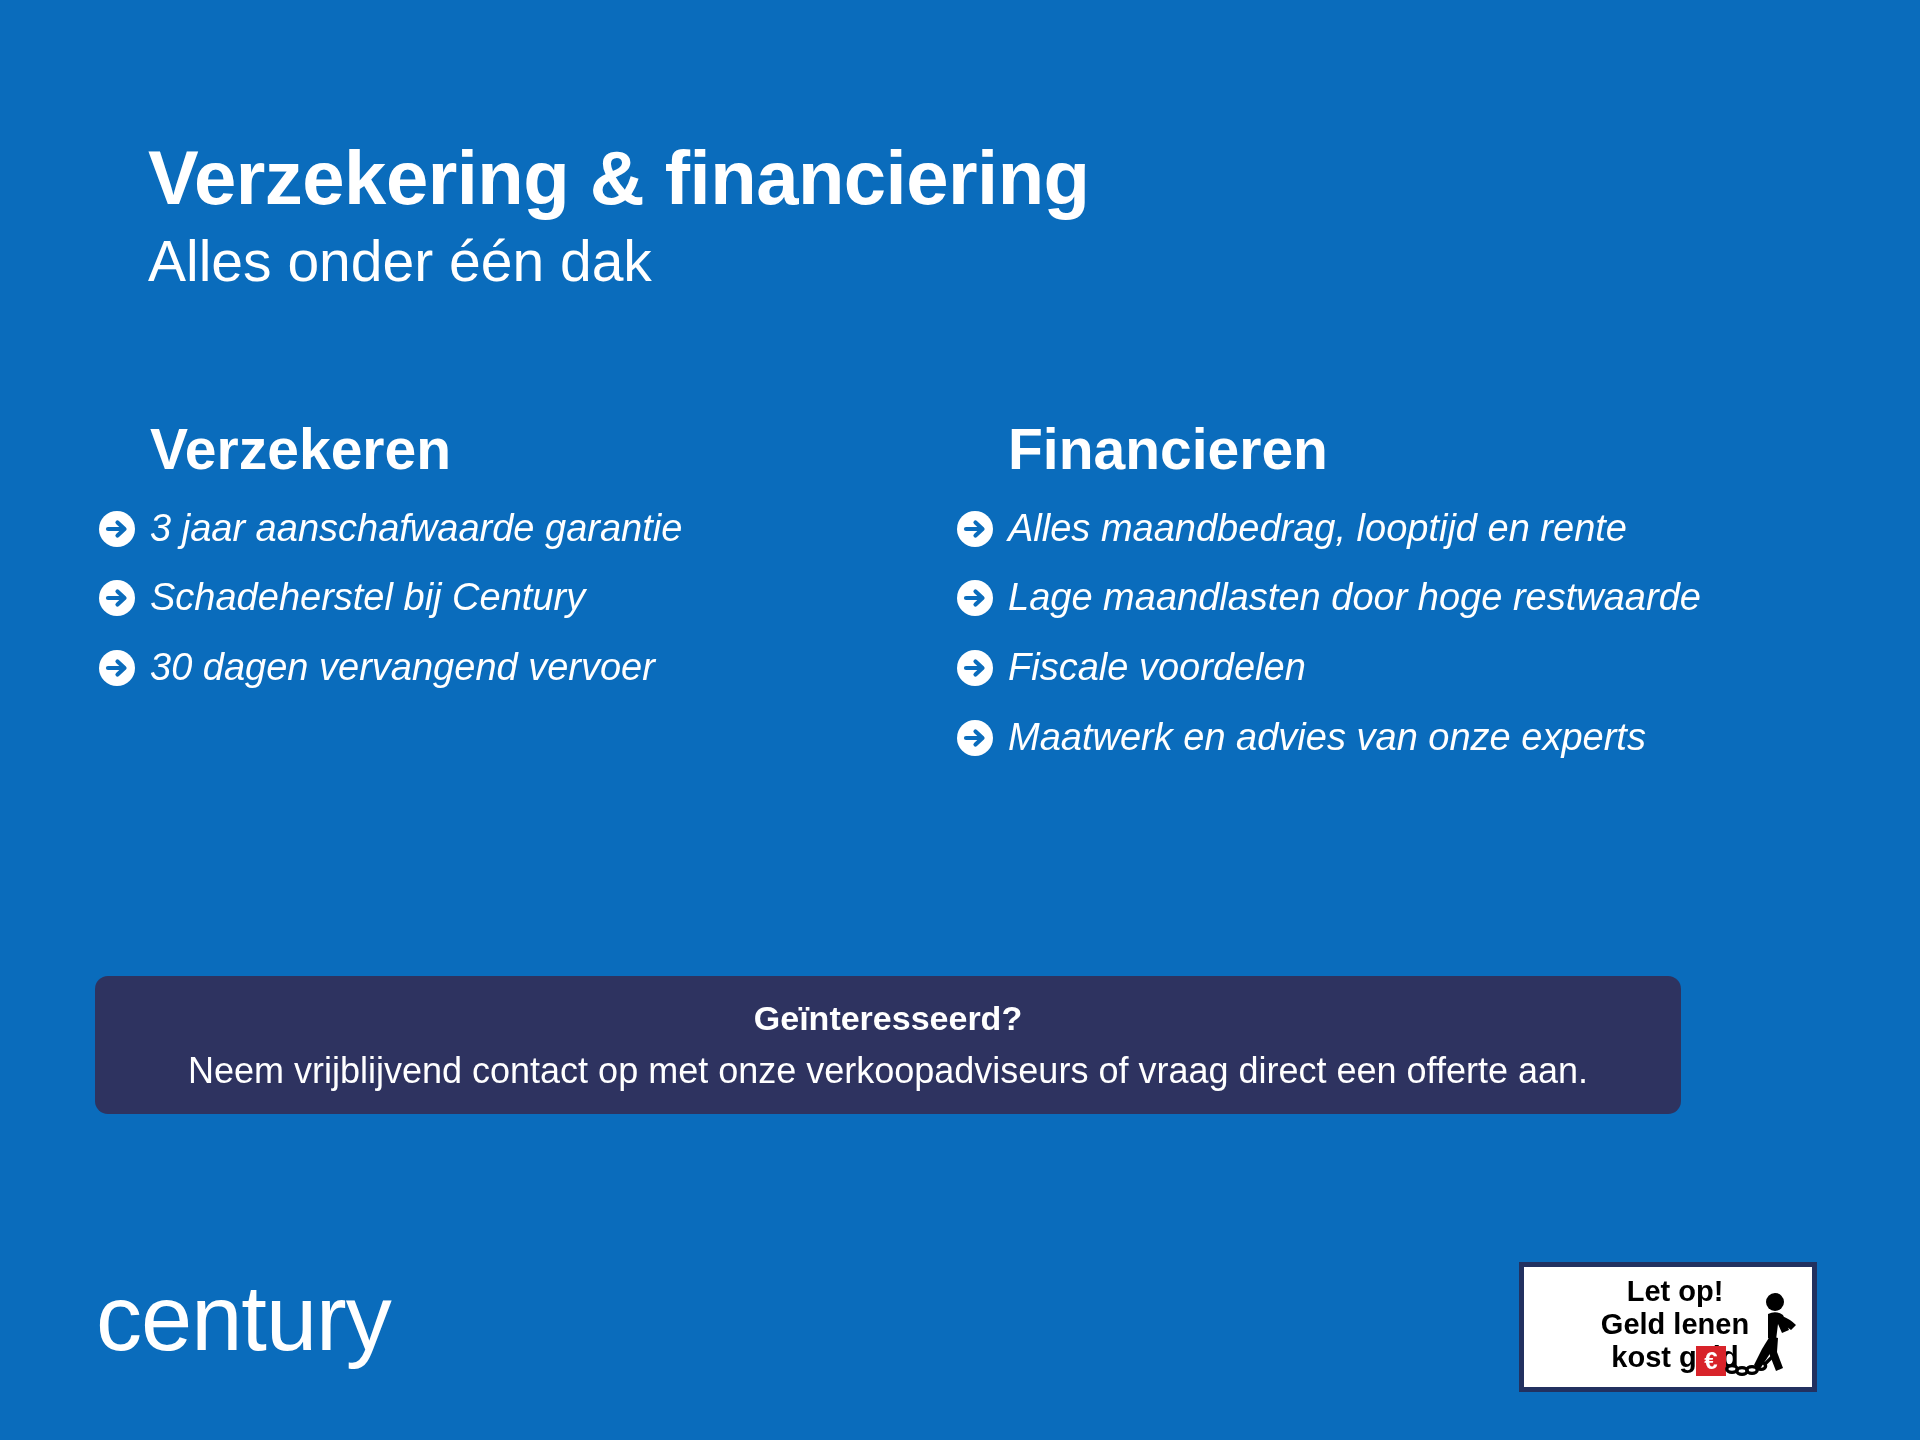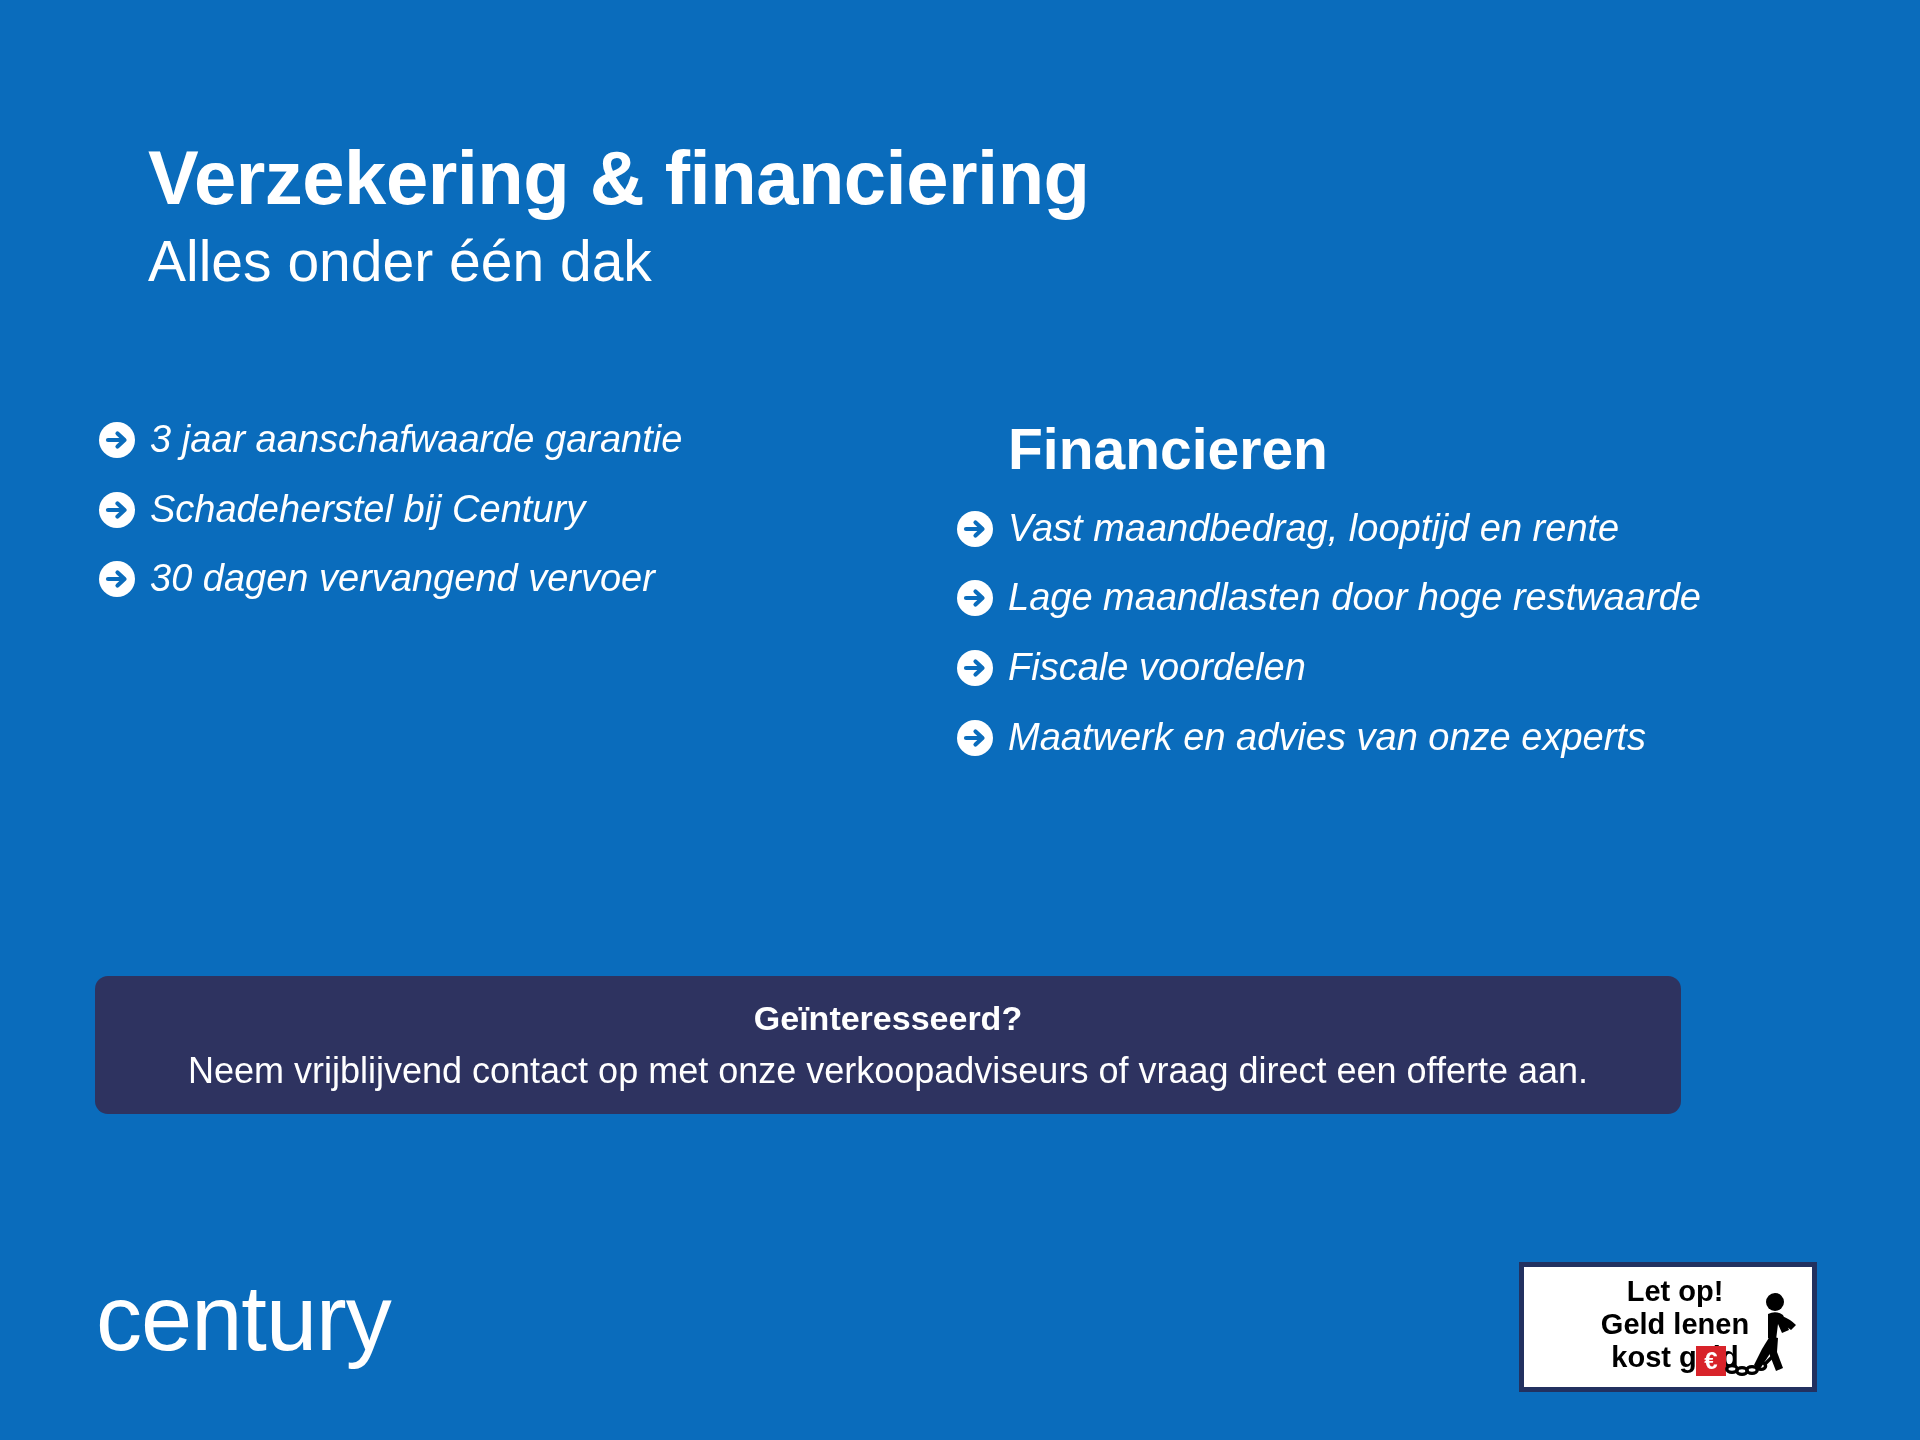--- a/index.html
+++ b/index.html
@@ -188,20 +188,21 @@
 <div class="slide">
 
   <div class="header">
     <h1 class="title">Verzekering &amp; financiering</h1>
     <h2 class="subtitle">Alles onder één dak</h2>
   </div>
 
   <div class="columns">
 
     <div class="column column--left">
+      <div class="column-title">Verzekeren</div>
       <ul class="bullets">
 
         <li class="bullet">
           <span class="bullet-icon">
             <svg viewBox="0 0 38 38" width="38" height="38" aria-hidden="true">
               <circle cx="19" cy="19" r="18" fill="#ffffff"></circle>
               <path d="M10 19 h15" stroke="#0a6cbc" stroke-width="4.2" stroke-linecap="round" fill="none"></path>
               <path d="M19.5 12.5 L26.5 19 L19.5 25.5" stroke="#0a6cbc" stroke-width="4.2" stroke-linecap="round" stroke-linejoin="round" fill="none"></path>
             </svg>
           </span>
@@ -239,21 +240,21 @@
       <ul class="bullets">
 
         <li class="bullet">
           <span class="bullet-icon">
             <svg viewBox="0 0 38 38" width="38" height="38" aria-hidden="true">
               <circle cx="19" cy="19" r="18" fill="#ffffff"></circle>
               <path d="M10 19 h15" stroke="#0a6cbc" stroke-width="4.2" stroke-linecap="round" fill="none"></path>
               <path d="M19.5 12.5 L26.5 19 L19.5 25.5" stroke="#0a6cbc" stroke-width="4.2" stroke-linecap="round" stroke-linejoin="round" fill="none"></path>
             </svg>
           </span>
-          <span class="bullet-text">Vast maandbedrag, looptijd en rente</span>
+          <span class="bullet-text">Alles maandbedrag, looptijd en rente</span>
         </li>
 
         <li class="bullet">
           <span class="bullet-icon">
             <svg viewBox="0 0 38 38" width="38" height="38" aria-hidden="true">
               <circle cx="19" cy="19" r="18" fill="#ffffff"></circle>
               <path d="M10 19 h15" stroke="#0a6cbc" stroke-width="4.2" stroke-linecap="round" fill="none"></path>
               <path d="M19.5 12.5 L26.5 19 L19.5 25.5" stroke="#0a6cbc" stroke-width="4.2" stroke-linecap="round" stroke-linejoin="round" fill="none"></path>
             </svg>
           </span>

